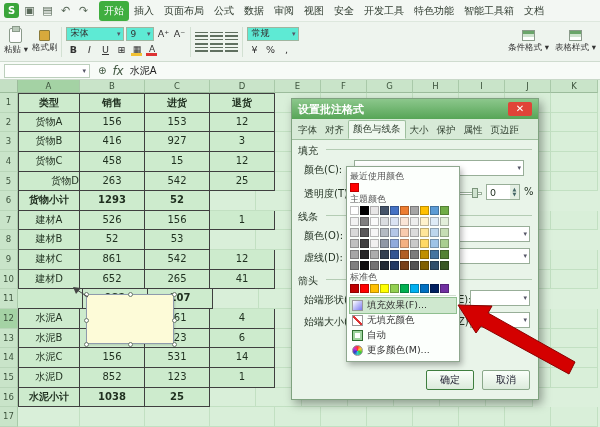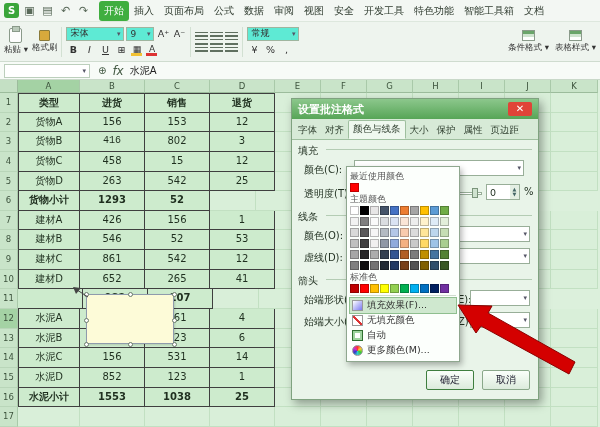--- a/index.html
+++ b/index.html
@@ -218,22 +218,22 @@
       <div class="chcell" style="width: 46px;">H</div>
       <div class="chcell" style="width: 46px;">I</div>
       <div class="chcell" style="width: 46px;">J</div>
       <div class="chcell" style="width: 47px;">K</div>
     </div>
 
   <div class="gridbody">
       <div class="grow">
         <div class="rhdr">1</div>
         <div class="cell t top lft bold" style="width: 62px;">类型</div>
+        <div class="cell t top bold" style="width: 65px;">销售</div>
         <div class="cell t top bold" style="width: 65px;">进货</div>
-        <div class="cell t top bold" style="width: 65px;">销售</div>
         <div class="cell t top bold" style="width: 65px;">退货</div>
         <div class="cell o" style="width: 46px;"></div>
         <div class="cell o" style="width: 46px;"></div>
         <div class="cell o" style="width: 46px;"></div>
         <div class="cell o" style="width: 46px;"></div>
         <div class="cell o" style="width: 46px;"></div>
         <div class="cell o" style="width: 46px;"></div>
         <div class="cell o" style="width: 47px;"></div>
       </div>
       <div class="grow">
@@ -246,22 +246,22 @@
         <div class="cell o" style="width: 46px;"></div>
         <div class="cell o" style="width: 46px;"></div>
         <div class="cell o" style="width: 46px;"></div>
         <div class="cell o" style="width: 46px;"></div>
         <div class="cell o" style="width: 46px;"></div>
         <div class="cell o" style="width: 47px;"></div>
       </div>
       <div class="grow">
         <div class="rhdr">3</div>
         <div class="cell t lft" style="width: 62px;">货物B</div>
-        <div class="cell t" style="width: 65px; font-family: Liberation Mono, monospace;">416</div>
-        <div class="cell t" style="width: 65px;">802</div>
+        <div class="cell t" style="width: 65px;">416</div>
+        <div class="cell t" style="width: 65px;">927</div>
         <div class="cell t" style="width: 65px;">3</div>
         <div class="cell o" style="width: 46px;"></div>
         <div class="cell o" style="width: 46px;"></div>
         <div class="cell o" style="width: 46px;"></div>
         <div class="cell o" style="width: 46px;"></div>
         <div class="cell o" style="width: 46px;"></div>
         <div class="cell o" style="width: 46px;"></div>
         <div class="cell o" style="width: 47px;"></div>
       </div>
       <div class="grow">
@@ -273,21 +273,21 @@
         <div class="cell o" style="width: 46px;"></div>
         <div class="cell o" style="width: 46px;"></div>
         <div class="cell o" style="width: 46px;"></div>
         <div class="cell o" style="width: 46px;"></div>
         <div class="cell o" style="width: 46px;"></div>
         <div class="cell o" style="width: 46px;"></div>
         <div class="cell o" style="width: 47px;"></div>
       </div>
       <div class="grow">
         <div class="rhdr">5</div>
-        <div class="cell t lft" style="width: 62px;">货物D</div>
+        <div class="cell t lft" style="width: 62px; text-align: right;">货物D</div>
         <div class="cell t" style="width: 65px;">263</div>
         <div class="cell t" style="width: 65px;">542</div>
         <div class="cell t" style="width: 65px;">25</div>
         <div class="cell o" style="width: 46px;"></div>
         <div class="cell o" style="width: 46px;"></div>
         <div class="cell o" style="width: 46px;"></div>
         <div class="cell o" style="width: 46px;"></div>
         <div class="cell o" style="width: 46px;"></div>
         <div class="cell o" style="width: 46px;"></div>
         <div class="cell o" style="width: 47px;"></div>
@@ -301,35 +301,34 @@
         <div class="cell o" style="width: 46px;"></div>
         <div class="cell o" style="width: 46px;"></div>
         <div class="cell o" style="width: 46px;"></div>
         <div class="cell o" style="width: 46px;"></div>
         <div class="cell o" style="width: 46px;"></div>
         <div class="cell o" style="width: 47px;"></div>
       </div>
       <div class="grow">
         <div class="rhdr">7</div>
         <div class="cell t lft" style="width: 62px;">建材A</div>
-        <div class="cell t" style="width: 65px;">426</div>
+        <div class="cell t" style="width: 65px;">526</div>
         <div class="cell t" style="width: 65px;">156</div>
         <div class="cell t" style="width: 65px;">1</div>
         <div class="cell o" style="width: 46px;"></div>
         <div class="cell o" style="width: 46px;"></div>
         <div class="cell o" style="width: 46px;"></div>
         <div class="cell o" style="width: 46px;"></div>
         <div class="cell o" style="width: 46px;"></div>
         <div class="cell o" style="width: 46px;"></div>
         <div class="cell o" style="width: 47px;"></div>
       </div>
       <div class="grow">
         <div class="rhdr">8</div>
         <div class="cell t lft" style="width: 62px;">建材B</div>
-        <div class="cell t" style="width: 65px;">546</div>
         <div class="cell t" style="width: 65px;">52</div>
         <div class="cell t" style="width: 65px;">53</div>
         <div class="cell o" style="width: 46px;"></div>
         <div class="cell o" style="width: 46px;"></div>
         <div class="cell o" style="width: 46px;"></div>
         <div class="cell o" style="width: 46px;"></div>
         <div class="cell o" style="width: 46px;"></div>
         <div class="cell o" style="width: 46px;"></div>
         <div class="cell o" style="width: 47px;"></div>
       </div>
@@ -426,21 +425,20 @@
         <div class="cell o" style="width: 46px;"></div>
         <div class="cell o" style="width: 46px;"></div>
         <div class="cell o" style="width: 46px;"></div>
         <div class="cell o" style="width: 46px;"></div>
         <div class="cell o" style="width: 46px;"></div>
         <div class="cell o" style="width: 47px;"></div>
       </div>
       <div class="grow">
         <div class="rhdr">16</div>
         <div class="cell t lft bold" style="width: 62px;">水泥小计</div>
-        <div class="cell t bold" style="width: 65px;">1553</div>
         <div class="cell t bold" style="width: 65px;">1038</div>
         <div class="cell t bold" style="width: 65px;">25</div>
         <div class="cell o" style="width: 46px;"></div>
         <div class="cell o" style="width: 46px;"></div>
         <div class="cell o" style="width: 46px;"></div>
         <div class="cell o" style="width: 46px;"></div>
         <div class="cell o" style="width: 46px;"></div>
         <div class="cell o" style="width: 46px;"></div>
         <div class="cell o" style="width: 47px;"></div>
       </div>

